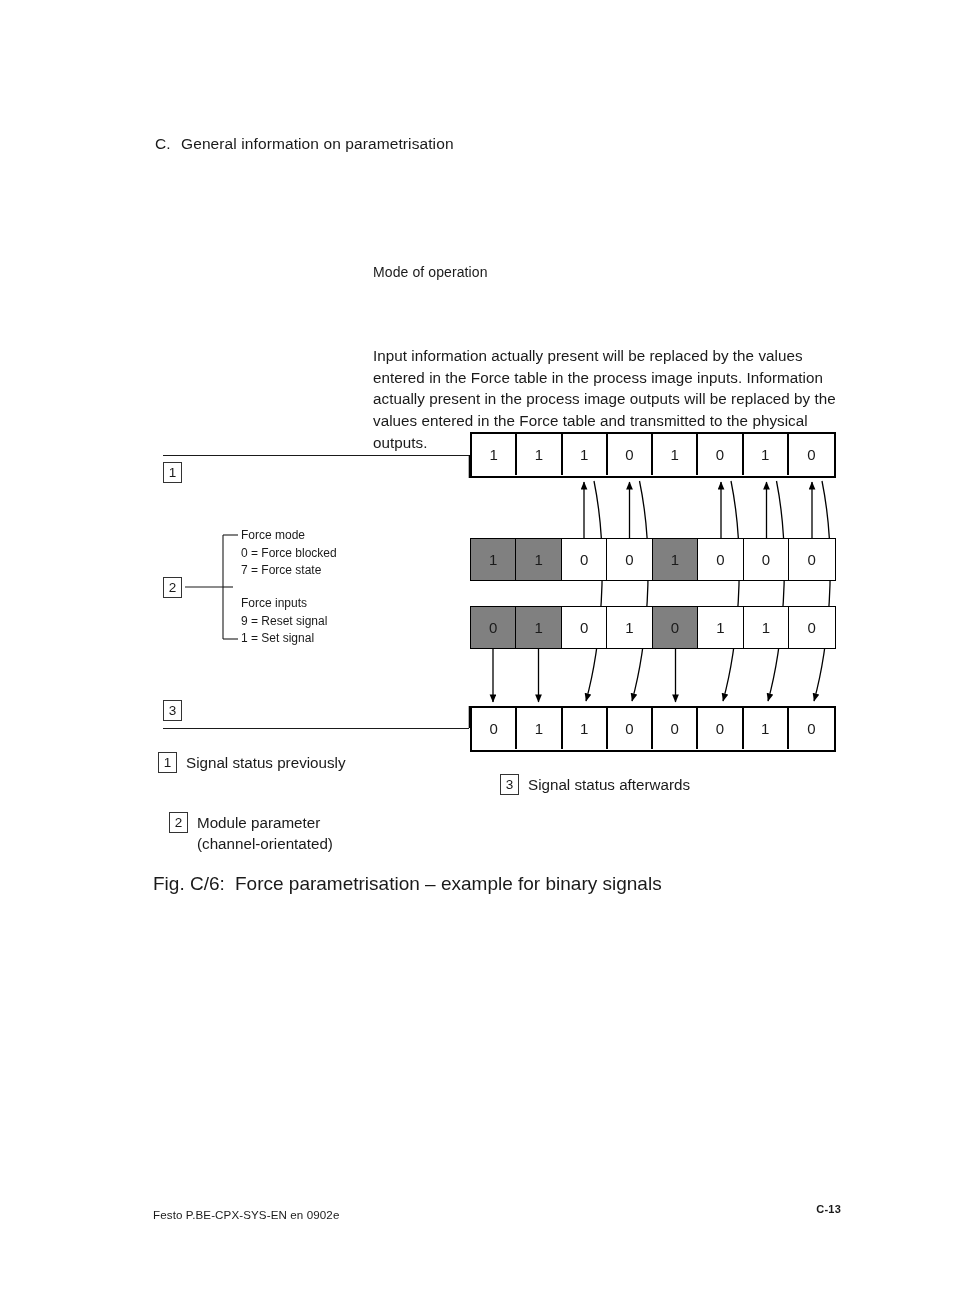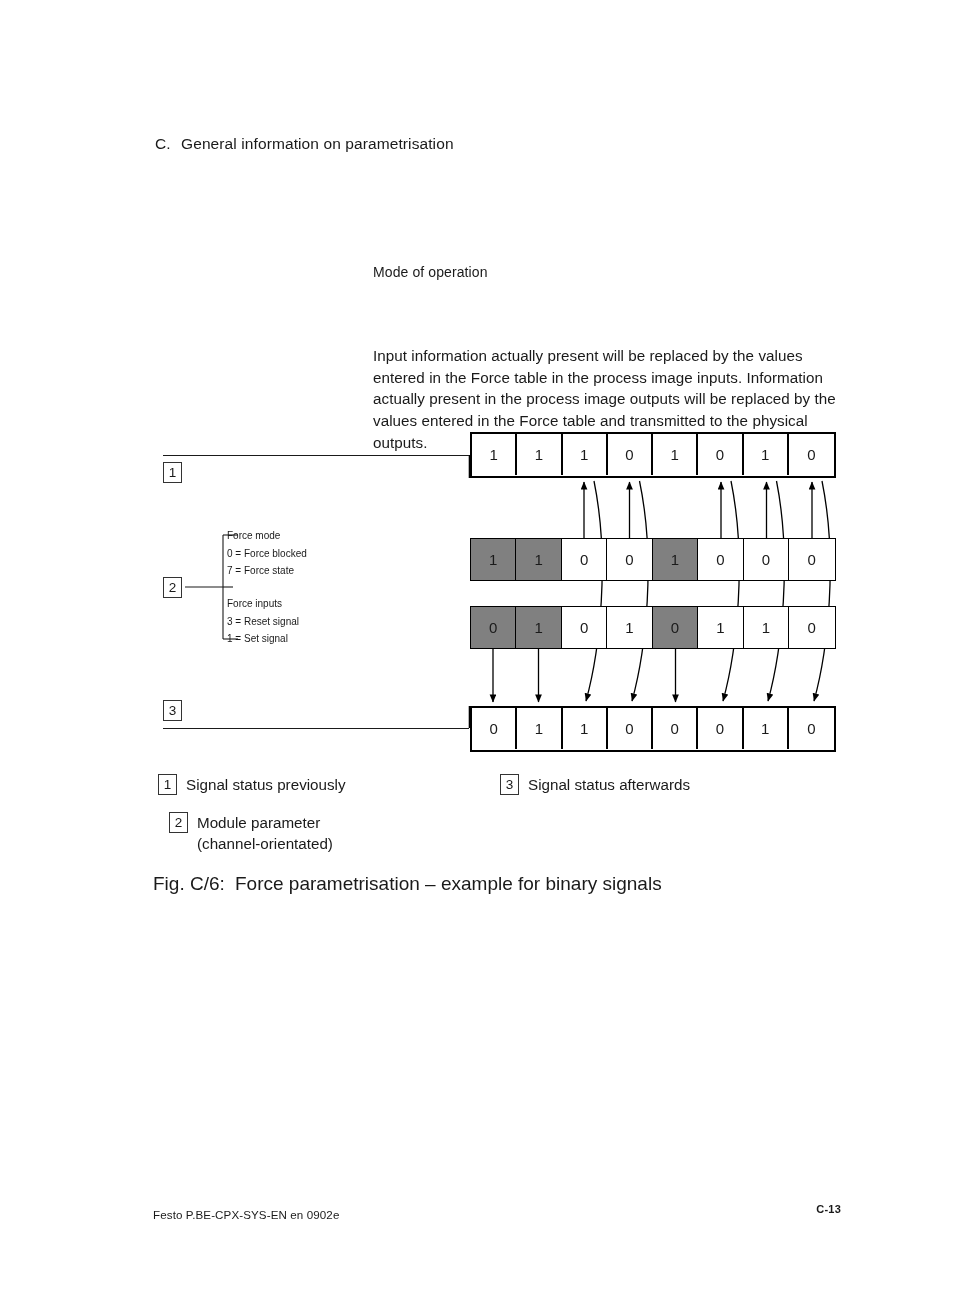--- a/index.html
+++ b/index.html
@@ -51,22 +51,22 @@
   
   .leader {
     position:absolute; height:0;
     border-top:1.1px solid #1a1a1a;
   }
   #leader-1 { left:163px; top:455px; width:306px; }
   #leader-3 { left:163px; top:728px; width:306px; }
 
   
   .m2-text {
-    position:absolute; left:227px;
-    font-size:10px; line-height:17.6px; white-space:nowrap;
+    position:absolute; left:241px;
+    font-size:12px; line-height:17.6px; white-space:nowrap;
   }
   #m2-group-a { top:527px; }
   #m2-group-b { top:595px; }
 
   
   .row {
     position:absolute; left:470px;
     display:flex; width:366px;
   }
   .row .cell {
@@ -104,21 +104,21 @@
 
   
   .legend-item { position:absolute; font-size:15.2px; line-height:21px; }
   .legend-num {
     display:inline-block; width:19px; height:21px;
     border:1.1px solid #333; text-align:center;
     font-size:13.5px; line-height:19px;
     vertical-align:top; margin-right:9px;
   }
   .legend-text { display:inline-block; vertical-align:top; }
-  #legend-1 { left:158px; top:774px; }
+  #legend-1 { left:158px; top:752px; }
   #legend-2 { left:169px; top:812px; }
   #legend-3 { left:500px; top:774px; }
 
   
   .caption {
     position:absolute; left:153px; top:873px;
     font-size:19px; white-space:nowrap;
   }
   .caption .cap-label { display:inline-block; width:82px; }
 
@@ -192,21 +192,21 @@
 <div class="marker" id="marker-2">2</div>
 <div class="marker" id="marker-3">3</div>
 
 <div class="m2-text" id="m2-group-a">
   <div>Force mode</div>
   <div>0 = Force blocked</div>
   <div>7 = Force state</div>
 </div>
 <div class="m2-text" id="m2-group-b">
   <div>Force inputs</div>
-  <div>3 = Reset signal</div>
+  <div>9 = Reset signal</div>
   <div>1 = Set signal</div>
 </div>
 
 <div class="row thick" id="row-previous">
     <div class="cell">1</div>
     <div class="cell">1</div>
     <div class="cell">1</div>
     <div class="cell">0</div>
     <div class="cell">1</div>
     <div class="cell">0</div>

